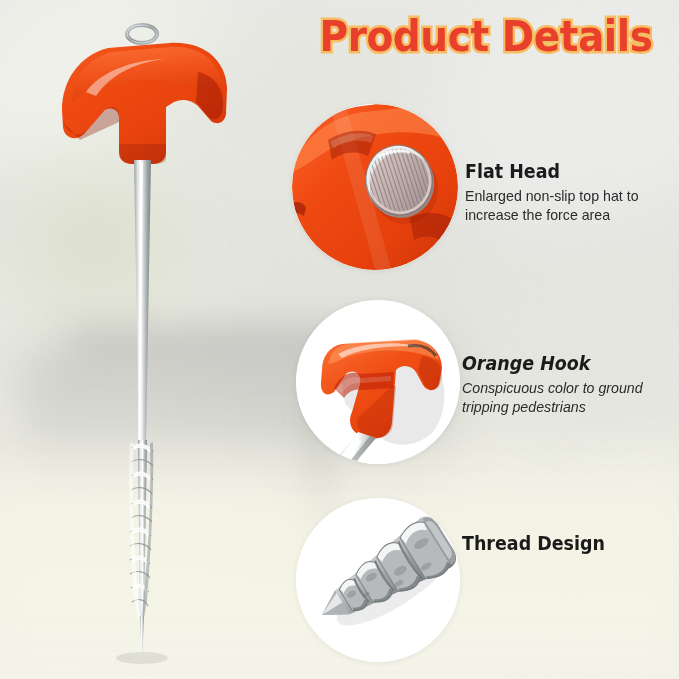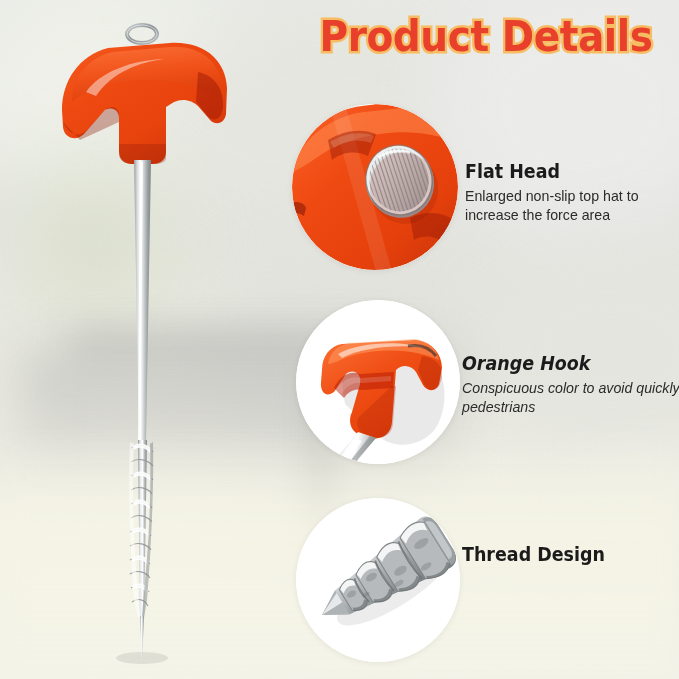--- a/index.html
+++ b/index.html
@@ -95,21 +95,21 @@
     box-shadow: 0 1px 6px rgba(0,0,0,.07);
   }
   .c1 { left: 292px; top: 104px; width: 166px; height: 166px; }
   .c2 { left: 296px; top: 300px; width: 164px; height: 164px; }
   .c3 { left: 296px; top: 498px; width: 164px; height: 164px; }
 
   
   .caption { position: absolute; width: 218px; }
   .cap1 { left: 465px; top: 160px; }
   .cap2 { left: 462px; top: 352px; font-style: italic; }
-  .cap3 { left: 462px; top: 543px; }
+  .cap3 { left: 462px; top: 532px; }
   .cap-title {
     font-family: "DejaVu Sans", sans-serif;
     font-weight: bold;
     font-size: 19px;
     color: #1b1b1b;
     letter-spacing: 0px;
     transform: scaleX(0.92);
     transform-origin: left center;
     white-space: nowrap;
     margin-bottom: 5px;
@@ -461,20 +461,20 @@
     </svg>
   </div>
 
   <div class="caption cap1">
     <div class="cap-title">Flat Head</div>
     <div class="cap-body">Enlarged non-slip top hat to increase the force area</div>
   </div>
 
   <div class="caption cap2">
     <div class="cap-title">Orange Hook</div>
-    <div class="cap-body">Conspicuous color to avoid quickly pedestrians</div>
+    <div class="cap-body">Conspicuous color to ground tripping pedestrians</div>
   </div>
 
   <div class="caption cap3">
     <div class="cap-title">Thread Design</div>
   </div>
 
 </div>
 
 </body></html>

